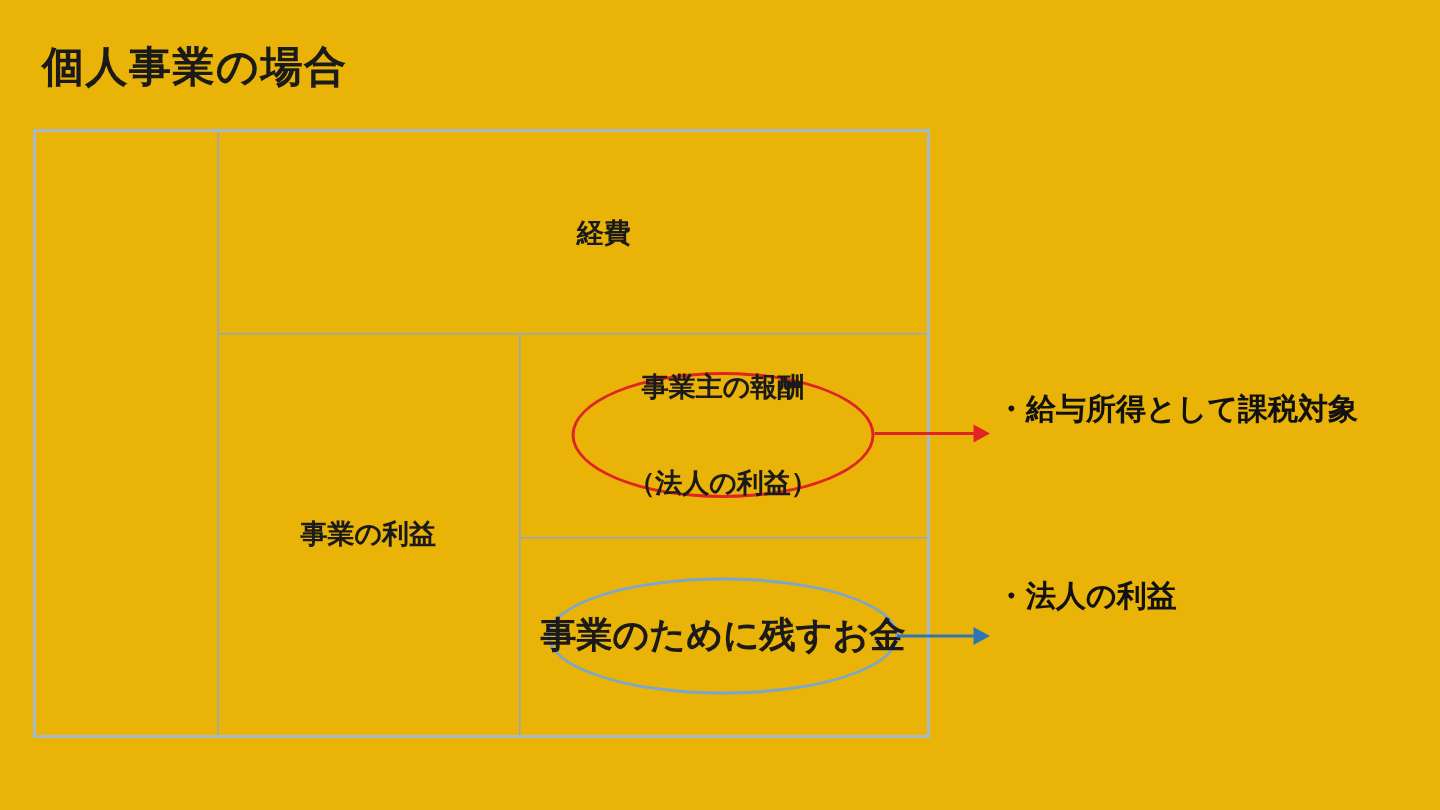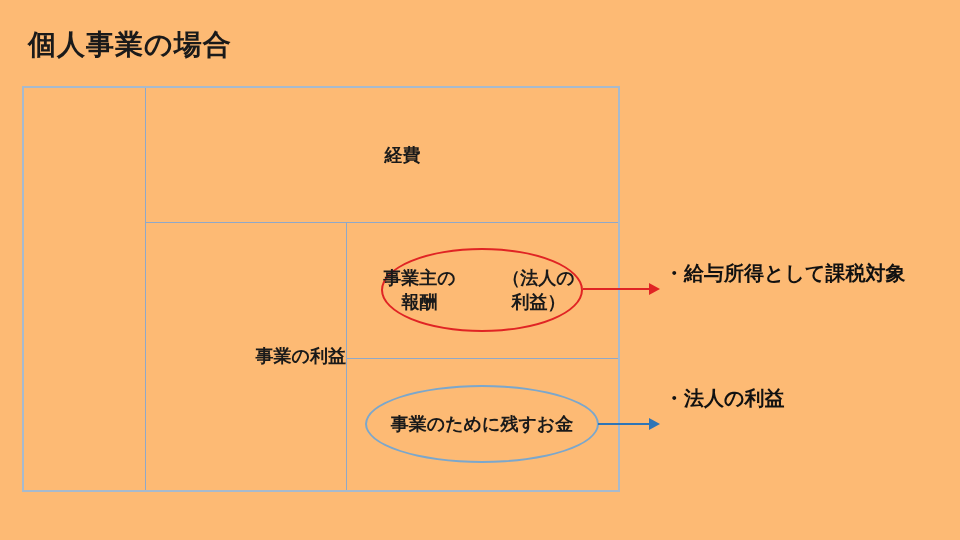--- a/index.html
+++ b/index.html
@@ -5,21 +5,21 @@
   html, body {
     margin: 0;
     padding: 0;
     background: #ffffff;
     font-family: "Liberation Sans", "DejaVu Sans", sans-serif;
   }
   .stage {
     position: relative;
     width: 960px;
     height: 540px;
-    background: #fdba74;
+    background: #eab308;
     overflow: hidden;
   }
   .title {
     position: absolute;
     left: 28px;
     top: 26px;
     font-size: 28px;
     font-weight: bold;
     color: #1a1a1a;
     letter-spacing: 1px;
@@ -44,48 +44,48 @@
     position: absolute;
     display: flex;
     align-items: center;
     justify-content: center;
     color: #1a1a1a;
     font-weight: bold;
     font-size: 18px;
   }
   .cell-sales    { left: 0;     top: 0;     width: 121px; height: 488px; align-items: flex-end; }
   .cell-expenses { left: 121px; top: 0;     width: 515px; height: 134px; text-align: right; }
-  .cell-profit   { left: 121px; top: 134px; width: 201px; height: 268px; justify-content: flex-end; }
+  .cell-profit   { left: 121px; top: 134px; width: 201px; height: 268px; }
   .cell-owner    { left: 322px; top: 134px; width: 272px; height: 136px; }
   .cell-keep     { left: 322px; top: 270px; width: 272px; height: 132px; }
 
   .oval {
     display: flex;
-    flex-direction: row;
+    flex-direction: column;
     align-items: center;
     justify-content: center;
     border-radius: 50%;
     text-align: center;
     font-weight: bold;
     color: #1a1a1a;
     line-height: 1.35;
     box-sizing: border-box;
     gap: 40px;
   }
   .oval-red {
     width: 202px;
     height: 84px;
     border: 2px solid var(--red, #e02424);
     font-size: 18px;
   }
   .oval-blue {
     width: 234px;
     height: 78px;
     border: 2px solid var(--blue-oval, #7ba7cc);
-    font-size: 18px;
+    font-size: 24px;
     white-space: nowrap;
   }
 
   .arrow { position: absolute; height: 0; }
   .arrow .shaft {
     position: absolute;
     left: 0;
     top: -1px;
     height: 2px;
     width: 100%;

